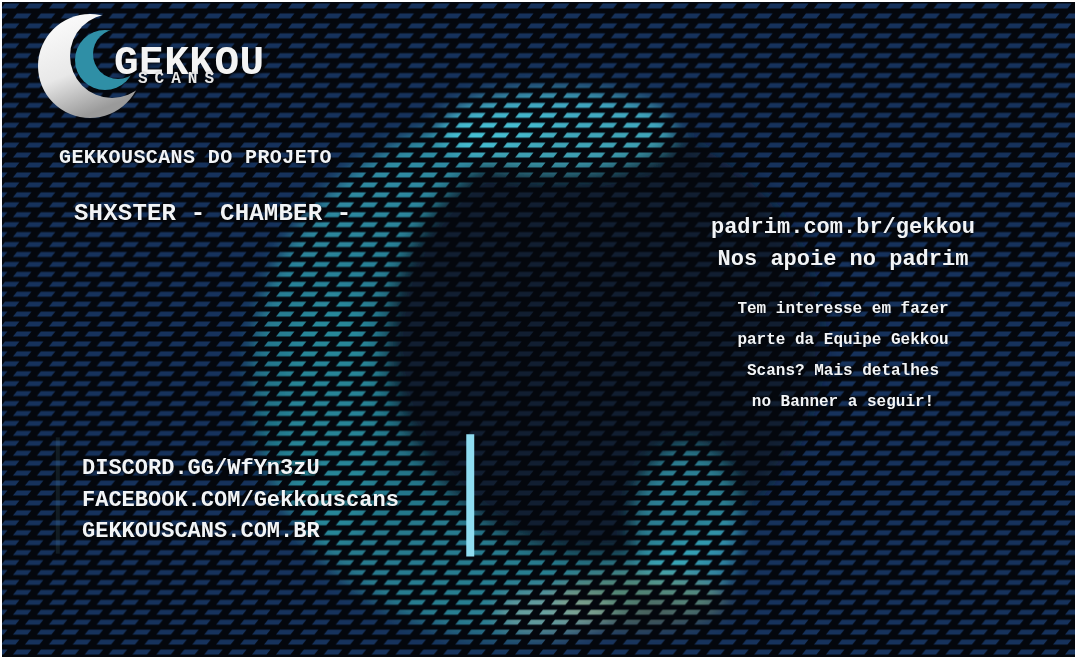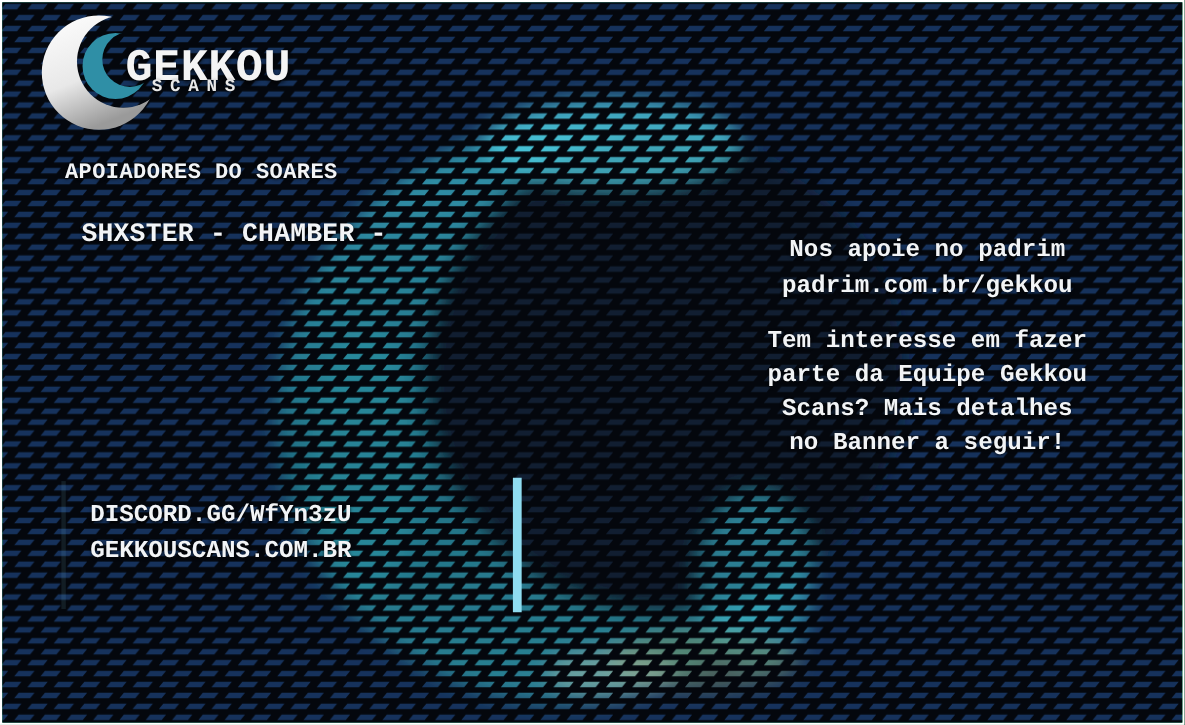--- a/index.html
+++ b/index.html
@@ -14,21 +14,21 @@
   }
   .layer{position:absolute;inset:0;width:100%;height:100%;}
   
   .txt{position:absolute;color:#f2f4f6;font-weight:bold;
        text-shadow:0 1px 3px rgba(0,0,0,.85);}
   .heading{left:57px;top:144px;font-size:20px;letter-spacing:.4px;}
   .supporters{left:72px;top:196px;font-size:24px;line-height:31.5px;letter-spacing:.2px;}
   .links{left:80px;top:451px;font-size:22px;line-height:31.5px;}
   .rightcol{left:645px;width:392px;text-align:center;}
   .padrim{top:210px;font-size:22px;line-height:32px;}
-  .recruit{top:292px;font-size:22px;line-height:31px;text-align:center;}
+  .recruit{top:292px;font-size:16px;line-height:31px;text-align:center;}
   .visit{top:451px;font-size:22px;line-height:31px;}
   .line{display:block;}
   
   .logo{position:absolute;left:28px;top:2px;width:260px;height:125px;}
   .logo-name{position:absolute;left:84px;top:36px;font-size:41px;font-weight:bold;
              color:#f4f4f4;letter-spacing:.5px;text-shadow:0 2px 4px rgba(0,0,0,.7);}
   .logo-sub{position:absolute;left:108px;top:66px;font-size:16px;font-weight:bold;
             color:#e8e8e8;letter-spacing:7px;text-shadow:0 1px 3px rgba(0,0,0,.7);}
 </style>
 </head>
@@ -142,34 +142,35 @@
           <circle cx="88" cy="50" r="25" fill="#000"></circle>
         </mask>
       </defs>
       <circle cx="60" cy="62" r="52" fill="url(#silver)" mask="url(#moonHole)"></circle>
       <circle cx="75" cy="56" r="30" fill="#2f8fa6" mask="url(#tealHole)"></circle>
     </svg>
     <div class="logo-name">GEKKOU</div>
     <div class="logo-sub">SCANS</div>
   </div>
 
-  <div class="txt heading">APOIADORES DO SOARES</div>
+  <div class="txt heading">GEKKOUSCANS DO PROJETO</div>
 
   <div class="txt supporters">
     <span class="line">SHXSTER - CHAMBER -</span>
   </div>
 
   <div class="txt links">
     <span class="line">DISCORD.GG/WfYn3zU</span>
+    <span class="line">FACEBOOK.COM/Gekkouscans</span>
     <span class="line">GEKKOUSCANS.COM.BR</span>
   </div>
 
   <div class="txt rightcol padrim">
+    <span class="line">padrim.com.br/gekkou</span>
     <span class="line">Nos apoie no padrim</span>
-    <span class="line">padrim.com.br/gekkou</span>
   </div>
 
   <div class="txt rightcol recruit">
     <span class="line">Tem interesse em fazer</span>
     <span class="line">parte da Equipe Gekkou</span>
     <span class="line">Scans? Mais detalhes</span>
     <span class="line">no Banner a seguir!</span>
   </div>
 
 

